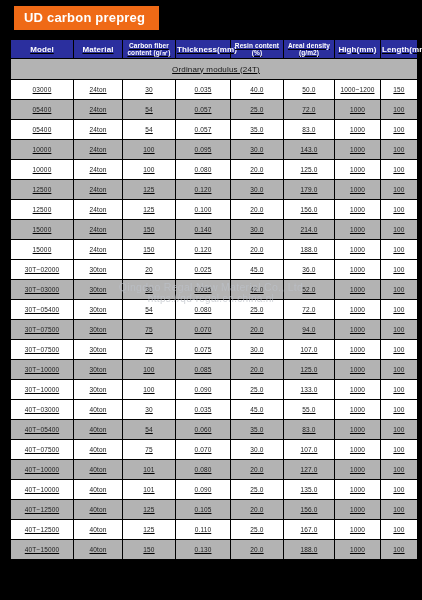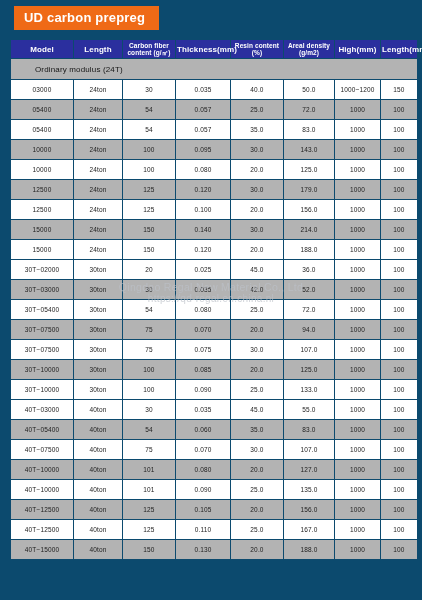--- a/index.html
+++ b/index.html
@@ -9,21 +9,22 @@
     width: 422px;
     height: 600px;
     background: #ffffff;
     font-family: "Liberation Sans", sans-serif;
   }
   #page {
     position: relative;
     width: 422px;
     height: 600px;
     overflow: hidden;
-    background: #0c4a6e;
+    background: #000000;
+    text-decoration: underline;
   }
 
   
   .banner-wrap {
     padding: 6px 0 0 14px;
   }
   .banner {
     display: inline-block;
     background: #ef6a16;
     color: #ffffff;
@@ -69,22 +70,22 @@
     vertical-align: middle;
     height: 19px;
     padding: 0;
     letter-spacing: 0.15px;
   }
   tr.shade td { background: #b3b3b3; }
   tr.plain td { background: #ffffff; }
 
   td.section {
     background: #b3b3b3 !important;
-    text-align: left;
-    padding-left: 24px;
+    text-align: center;
+    padding-left: 4px;
     font-size: 8px;
     font-weight: normal;
     color: #161616;
     height: 20px;
   }
 
   
   col.c0 { width: 62px; }
   col.c1 { width: 48px; }
   col.c2 { width: 52px; }
@@ -136,21 +137,21 @@
           <col class="c5">
           <col class="c6">
           <col class="c7">
       </colgroup>
       <thead>
         <tr id="header-row">
             <th class="big">
               <div>Model</div>
             </th>
             <th class="big">
-              <div>Length</div>
+              <div>Material</div>
             </th>
             <th>
               <div>Carbon fiber</div>
               <div>content (g/㎡)</div>
             </th>
             <th class="big">
               <div>Thickness(mm)</div>
             </th>
             <th>
               <div>Resin content</div>

